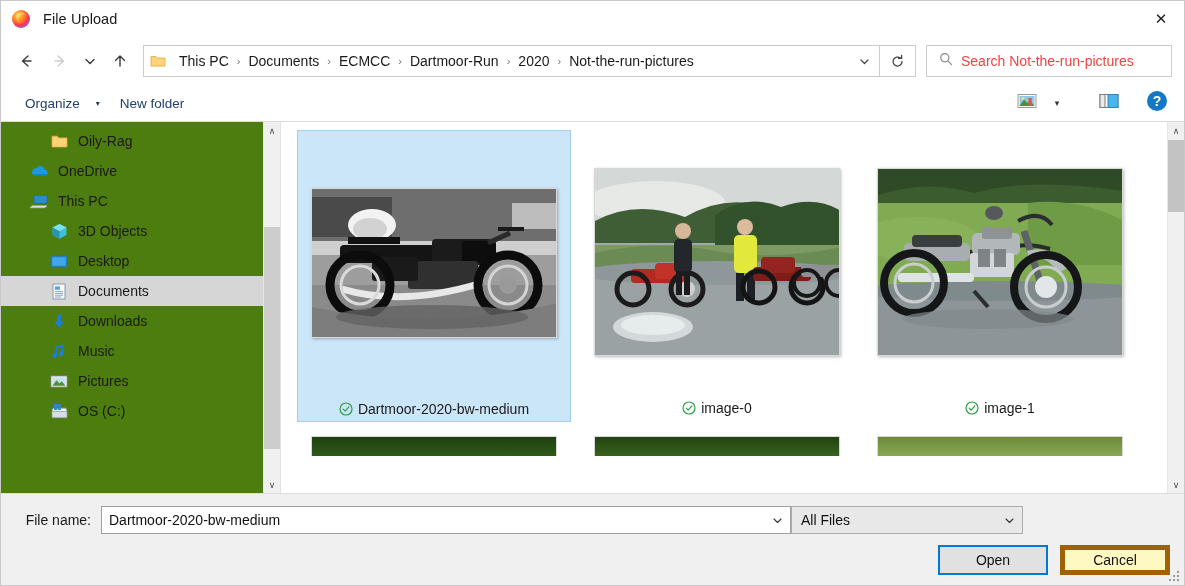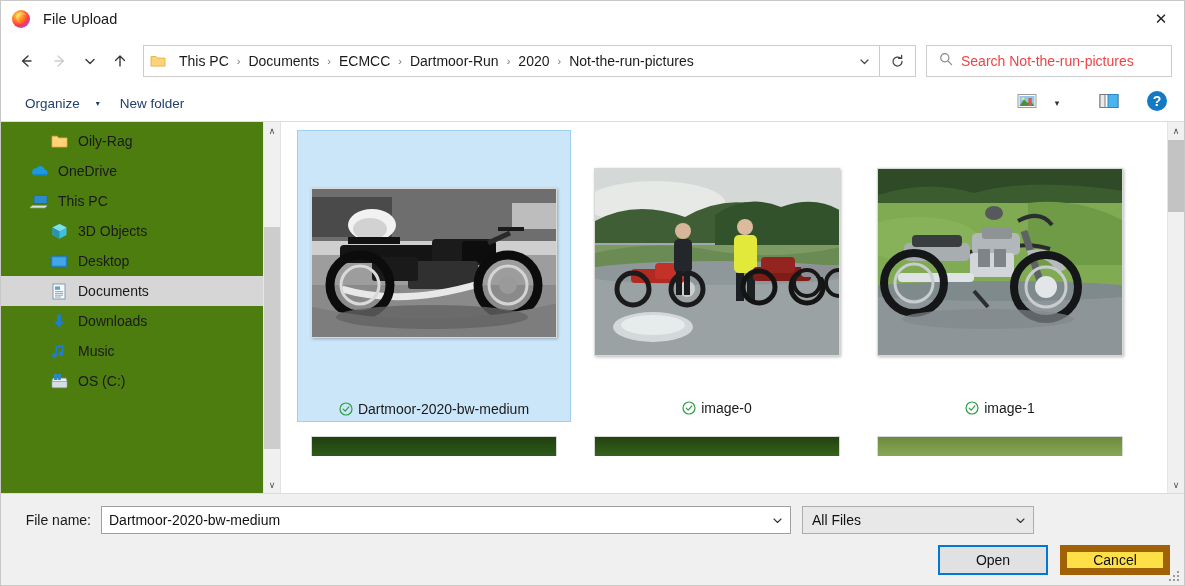--- a/index.html
+++ b/index.html
@@ -177,30 +177,30 @@
   }
   .fninput {
     flex: 1 1 auto; height: 28px; background: #fff;
     border: 1px solid #a0a0a0; display: flex; align-items: center;
     padding-left: 7px; font-size: 14px; color: #111;
     max-width: 690px;
   }
   .fninput .val { flex: 1 1 auto; }
   .fn-caret { width: 26px; display: flex; align-items: center; justify-content: center; color: #333; }
   .filter {
-    width: 232px; flex: 0 0 232px; height: 28px; margin-left: 11px;
+    width: 232px; flex: 0 0 232px; height: 28px; 
     background: #e8e8e8; border: 1px solid #adadad;
     display: flex; align-items: center; padding-left: 9px;
     font-size: 14px; color: #111;
   }
   .filter .val { flex: 1 1 auto; }
   .btnrow { display: flex; justify-content: flex-end; margin-top: 10px; gap: 12px; padding-right: 2px; align-items: center; }
   .btn {
-    width: 110px; height: 30px; background: #fde047;
-    border: 7px solid #a16207; font-size: 14px; color: #111;
+    width: 110px; height: 30px; background: #fef9c3;
+    border: 5px solid #a16207; font-size: 14px; color: #111;
     display: flex; align-items: center; justify-content: center; cursor: pointer;
   }
   .btn.default { border: 2px solid #0078d7; background: #e1e1e1; }
   .grip { position: absolute; right: 3px; bottom: 2px; width: 12px; height: 12px; }
 </style>
 </head>
 <body>
 
 <div class="dialog">
 
@@ -411,20 +411,31 @@
 
         <div class="navitem lvl3">
           <span class="ni-icon">
             <svg width="15" height="17" viewBox="0 0 15 17">
               <path d="M11.5 1.5v9.2a2.4 2.4 0 1 1-1.5-2.2V4L5 5.2v7.1a2.4 2.4 0 1 1-1.5-2.2V3.3z" fill="#1e7fd0"></path>
             </svg>
           </span>
           <span>Music</span>
         </div>
 
+        <div class="navitem lvl3">
+          <span class="ni-icon">
+            <svg width="18" height="15" viewBox="0 0 18 15">
+              <rect x="1" y="2" width="16" height="11" fill="#ffffff" stroke="#8a8a8a" stroke-width=".9"></rect>
+              <rect x="2.4" y="3.3" width="13.2" height="8.4" fill="#bfe2f2"></rect>
+              <path d="M2.4 11.7 L6.6 6.2 L9.5 9.4 L11.6 7.3 L15.6 11.7Z" fill="#4f8f3a"></path>
+              <circle cx="5.4" cy="5.4" r="1.1" fill="#ffe27a"></circle>
+            </svg>
+          </span>
+          <span>Pictures</span>
+        </div>
 
 
         <div class="navitem lvl3">
           <span class="ni-icon">
             <svg width="19" height="16" viewBox="0 0 19 16">
               <path d="M2 8.5h15v5.2a1 1 0 0 1-1 1H3a1 1 0 0 1-1-1z" fill="#d6dde4" stroke="#9aa4ad" stroke-width=".7"></path>
               <path d="M3 5.2h13l1 3.3H2z" fill="#eef2f6" stroke="#9aa4ad" stroke-width=".7"></path>
               <g fill="#2d8bc9">
                 <rect x="4" y="1" width="3.1" height="3.1"></rect>
                   <rect x="7.7" y="1" width="3.1" height="3.1"></rect>

